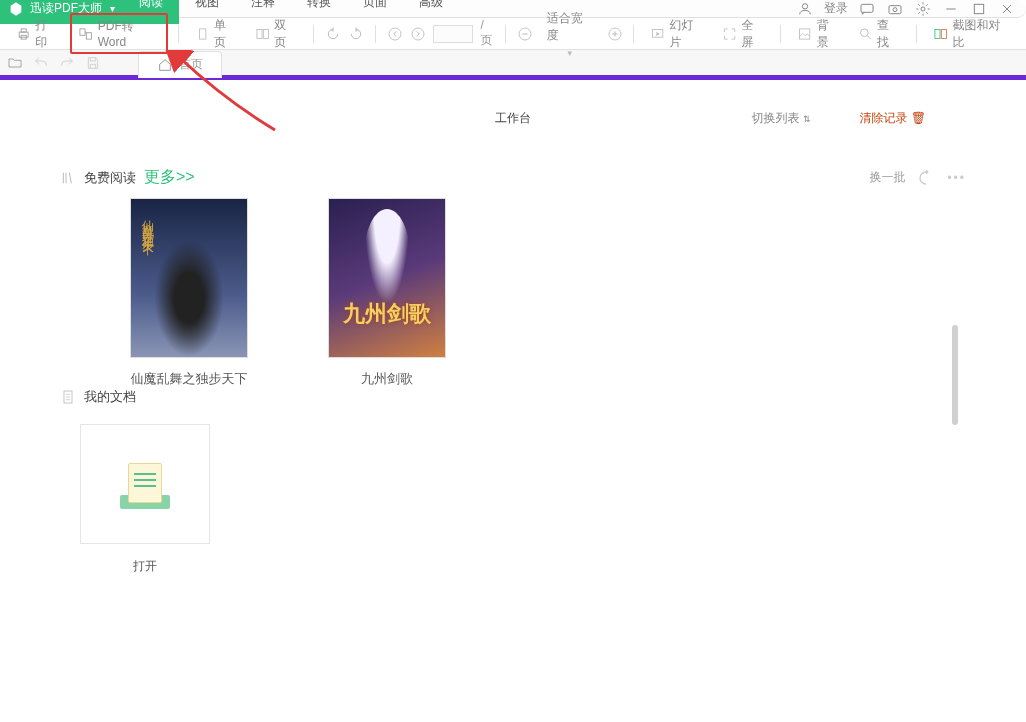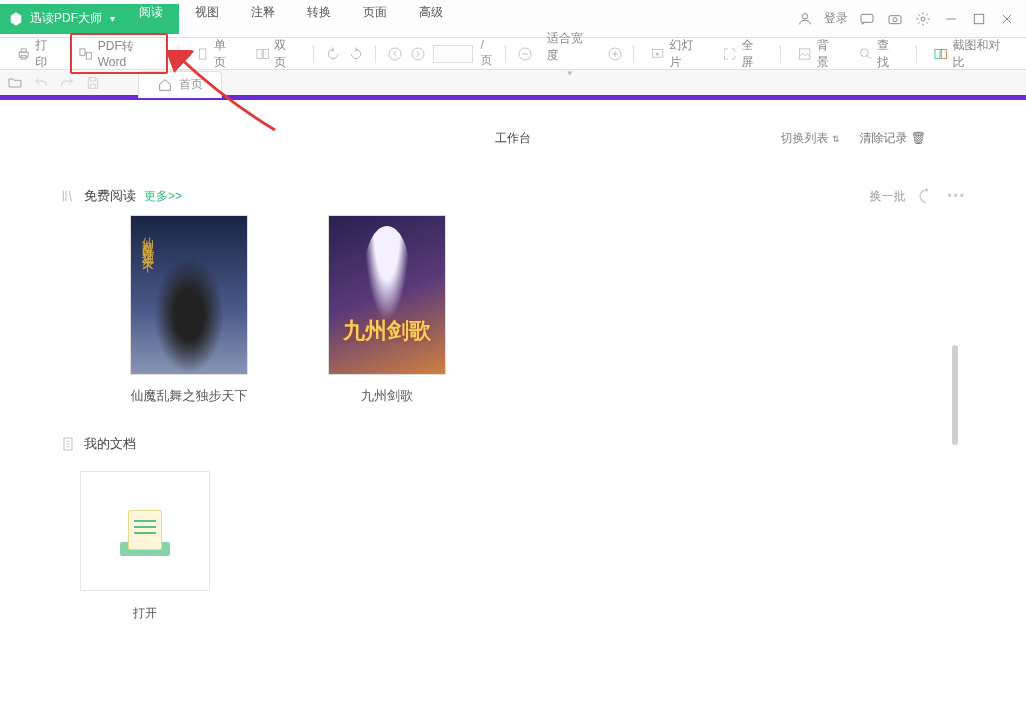--- a/index.html
+++ b/index.html
@@ -1,19 +1,19 @@
 <!DOCTYPE html>
 <html><head>
 <meta charset="utf-8">
 <style>
 * { box-sizing: border-box; margin: 0; padding: 0; }
 body { font-family: "Microsoft YaHei", sans-serif; font-size: 12px; color: #555; background: #fff; width: 1026px; height: 722px; overflow: hidden; position: relative; }
 
 
-.topbar { display: flex; align-items: center; height: 38px; background: #fdfdfd; border-bottom: 1px solid #e0e0e0; }
+.topbar { display: flex; align-items: center; height: 18px; background: #fdfdfd; border-bottom: 1px solid #e0e0e0; border-radius: 13px; }
 .app-title-area { display: flex; align-items: center; background: #2ec17c; color: #fff; height: 30px; padding: 0 8px; gap: 6px; }
 .app-title-area .dropdown { font-size: 10px; margin-left: 2px; }
 .menu-items { display: flex; height: 30px; }
 .menu-item { padding: 0 16px; display: flex; align-items: flex-start; cursor: pointer; color: #555; }
 .menu-item.active { background: #2ec17c; color: #fff; }
 .topbar-right { margin-left: auto; display: flex; align-items: center; gap: 10px; padding-right: 10px; color: #888; }
 .icon-btn { cursor: pointer; display: inline-flex; align-items: center; justify-content: center; width: 18px; height: 18px; }
 
 
 .toolbar { display: flex; align-items: center; height: 32px; border-bottom: 1px solid #e0e0e0; padding: 0 10px; gap: 6px; color: #888; position: relative; }
@@ -26,26 +26,26 @@
 
 
 .secondbar { display: flex; align-items: center; height: 30px; background: #f7f7f7; border-bottom: 5px solid #6d28d9; padding: 0 6px; gap: 8px; color: #999; }
 .tab-home { display: flex; align-items: center; gap: 6px; background: #fff; border: 1px solid #e0e0e0; border-bottom: 1px solid #fff; padding: 4px 18px; border-radius: 4px 4px 0 0; margin-top: 4px; }
 
 
 .content { padding: 30px 60px 0 60px; position: relative; }
 .header-row { display: flex; align-items: center; justify-content: center; position: relative; margin-bottom: 40px; }
 .header-center { color: #444; font-size: 12px; }
 .header-right { position: absolute; right: 40px; display: flex; gap: 20px; color: #888; font-size: 12px; }
-.header-right .disabled { color: #737373; }
-
-.section { margin-bottom: 30px; }
+.header-right .disabled { color: #c2410c; margin-left: 29px; }
+
+.section { }
 .section-head { display: flex; align-items: center; gap: 8px; margin-bottom: 10px; }
 .section-title { color: #444; font-size: 13px; }
-.more-link { color: #2ec17c; font-size: 12px; cursor: pointer; }
+.more-link { color: #2ec17c; font-size: 16px; cursor: pointer; }
 .section-right { margin-left: auto; display: flex; align-items: center; gap: 12px; color: #999; }
 
 .books { display: flex; gap: 60px; padding-left: 60px; }
 .book { display: flex; flex-direction: column; align-items: center; width: 138px; }
 .book-cover { width: 118px; height: 160px; border: 1px solid #ddd; background: #eee; display: flex; align-items: center; justify-content: center; font-size: 18px; color: #333; margin-bottom: 12px; position: relative; overflow: hidden; }
 .book-title { color: #555; font-size: 13px; text-align: center; }
 
 .cover1 { background: linear-gradient(#2a2a2a 0%, #2a2a2a 35%, #f5f0e6 35%, #f5f0e6 100%); }
 .cover1 .vtext { position: absolute; top: 12px; right: 14px; writing-mode: vertical-rl; color: #fff; font-size: 14px; letter-spacing: 4px; }
 .cover1 .illus { position: absolute; bottom: 8px; left: 6px; right: 6px; height: 60px; }

